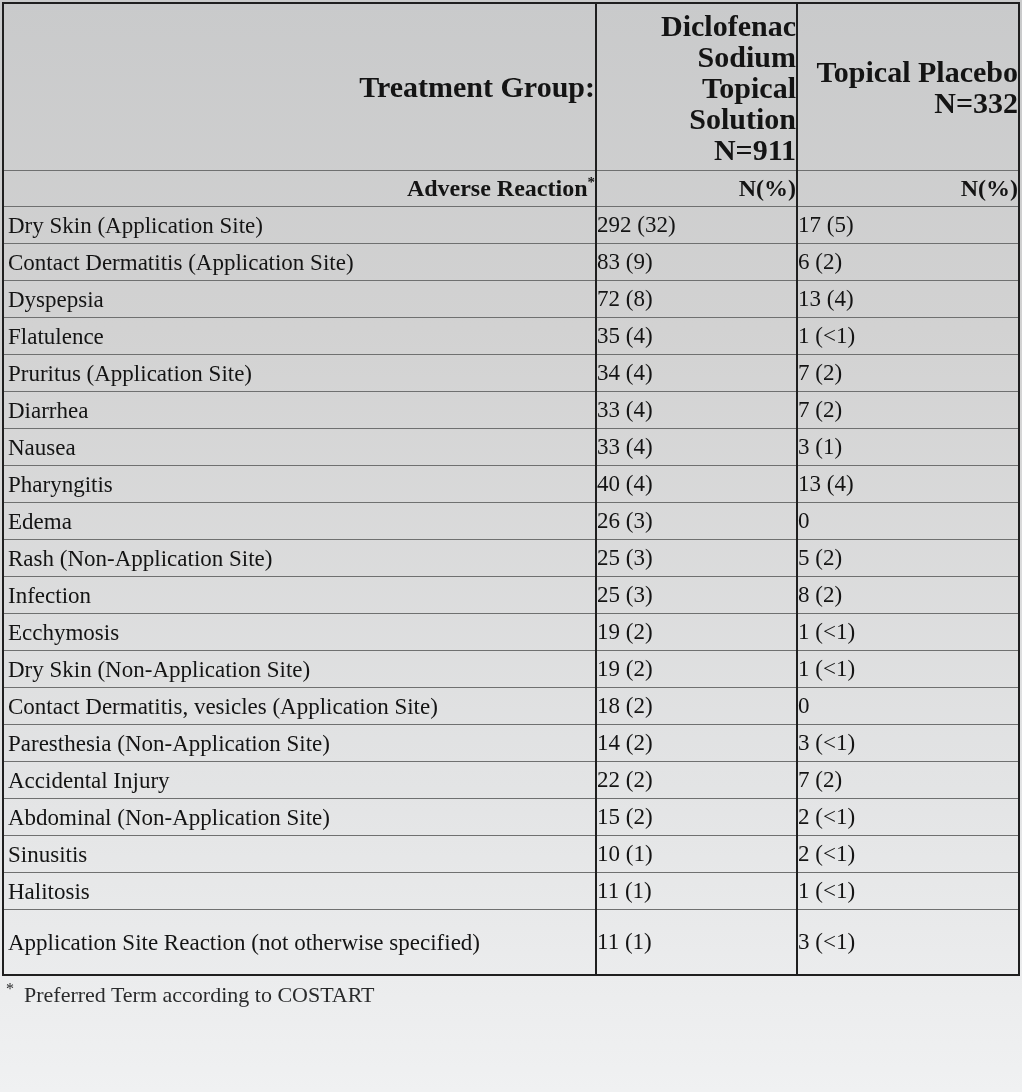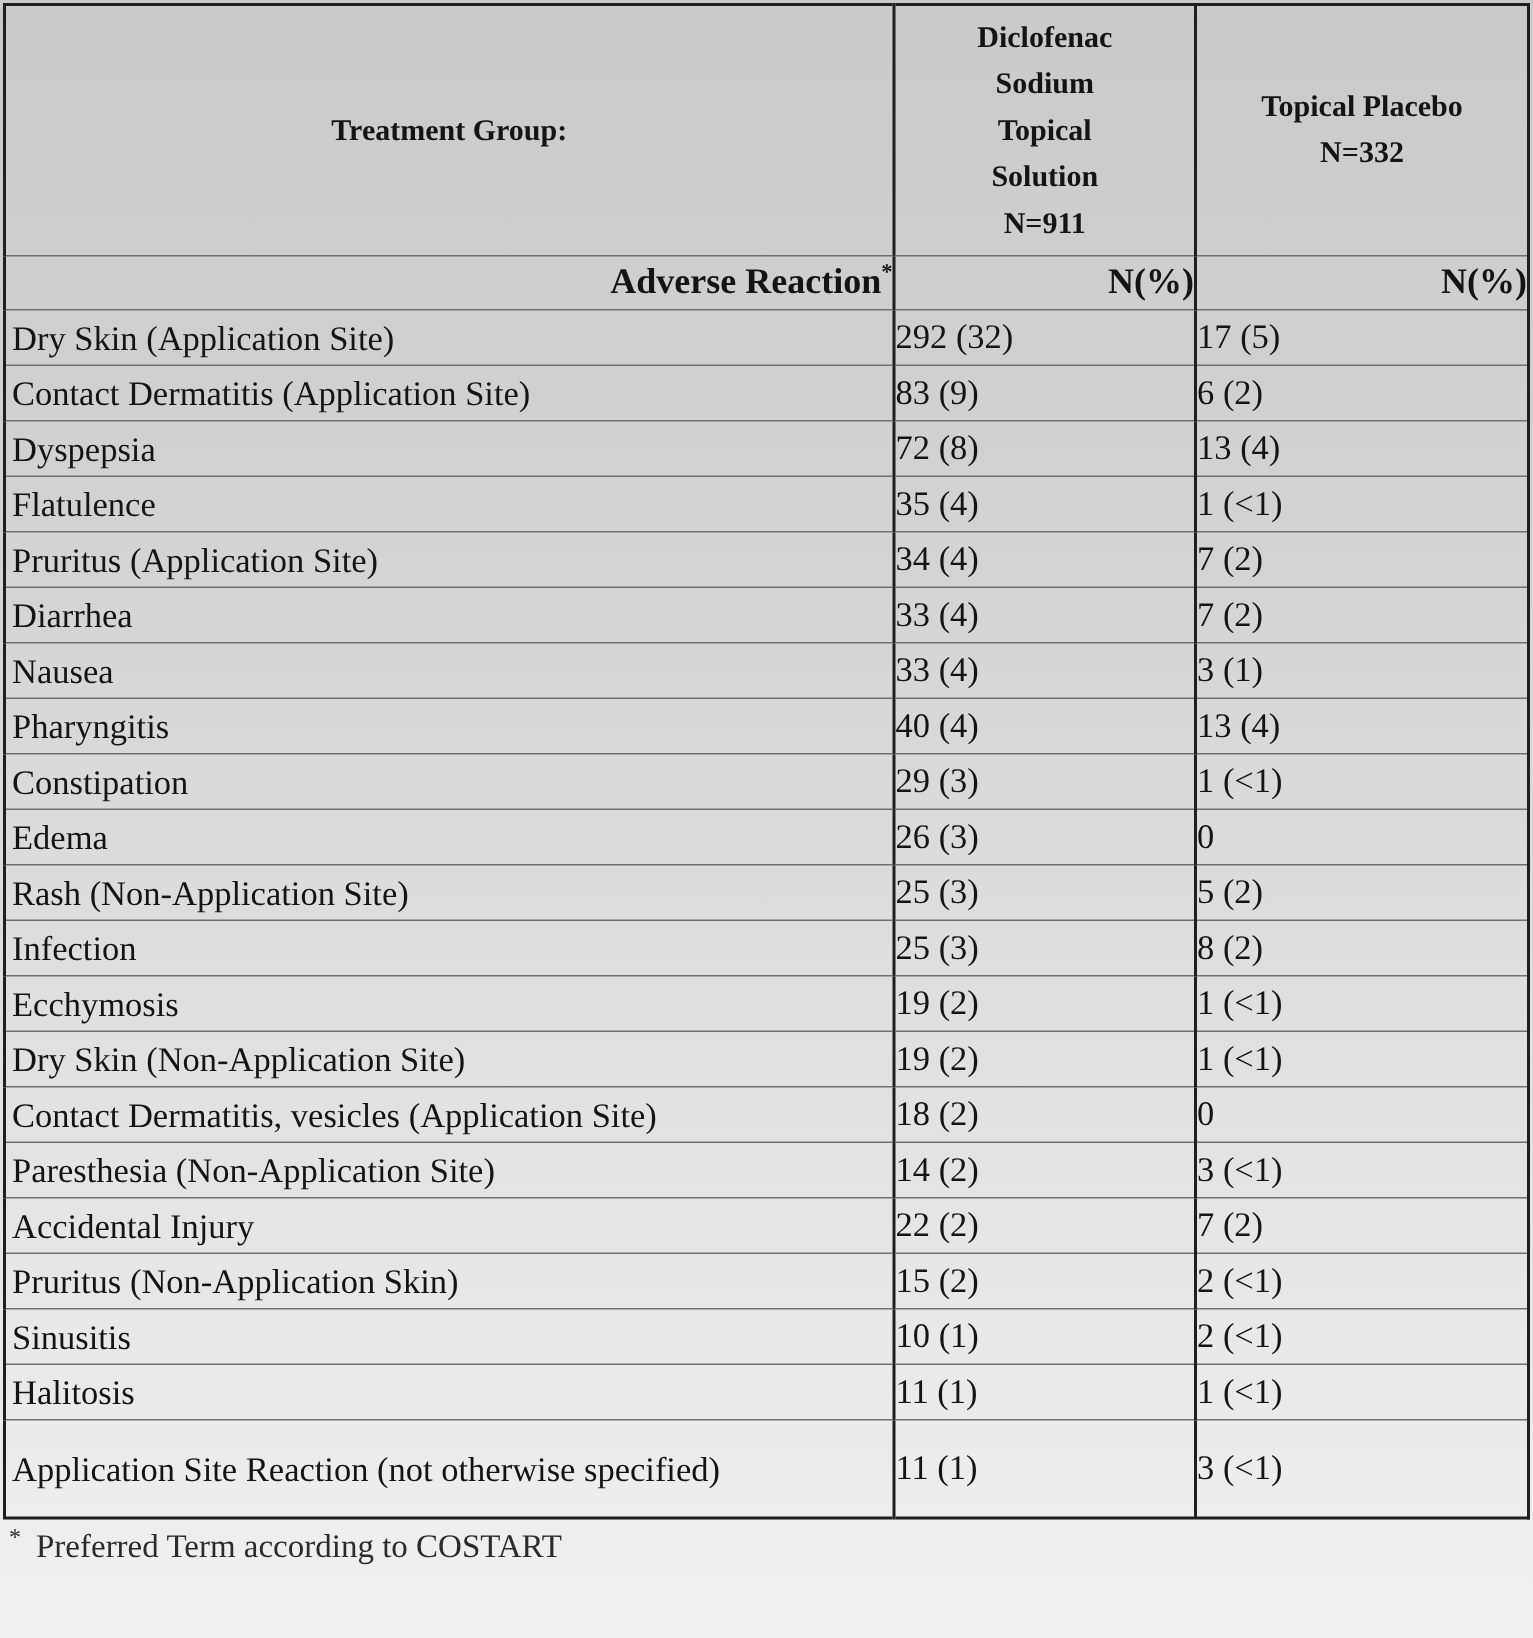--- a/index.html
+++ b/index.html
@@ -33,23 +33,23 @@
   col.c3 { width: 222px; }
   th, td {
     border-left: 2px solid #1f1f1f;
     border-top: 1px solid #6f7070;
     padding: 0;
     vertical-align: middle;
     background: transparent;
   }
   tr.header-row th {
     border-top: none;
-    font-size: 20px;
+    font-size: 30px;
     font-weight: bold;
-    text-align: center;
+    text-align: right;
     height: 166px;
   }
   .hline { display: block; line-height: 31px; }
   tr.subheader-row th {
     font-size: 24px;
     font-weight: bold;
     text-align: right;
     height: 35px;
   }
   sup.fn-mark {
@@ -155,25 +155,20 @@
     <td class="val">33 (4)</td>
     <td class="val">3 (1)</td>
   </tr>
 
   <tr>
     <td class="reaction">Pharyngitis</td>
     <td class="val">40 (4)</td>
     <td class="val">13 (4)</td>
   </tr>
 
-  <tr>
-    <td class="reaction">Constipation</td>
-    <td class="val">29 (3)</td>
-    <td class="val">1 (&lt;1)</td>
-  </tr>
 
   <tr>
     <td class="reaction">Edema</td>
     <td class="val">26 (3)</td>
     <td class="val">0</td>
   </tr>
 
   <tr>
     <td class="reaction">Rash (Non-Application Site)</td>
     <td class="val">25 (3)</td>
@@ -210,21 +205,21 @@
     <td class="val">3 (&lt;1)</td>
   </tr>
 
   <tr>
     <td class="reaction">Accidental Injury</td>
     <td class="val">22 (2)</td>
     <td class="val">7 (2)</td>
   </tr>
 
   <tr>
-    <td class="reaction">Pruritus (Non-Application Skin)</td>
+    <td class="reaction">Abdominal (Non-Application Site)</td>
     <td class="val">15 (2)</td>
     <td class="val">2 (&lt;1)</td>
   </tr>
 
   <tr>
     <td class="reaction">Sinusitis</td>
     <td class="val">10 (1)</td>
     <td class="val">2 (&lt;1)</td>
   </tr>
 

